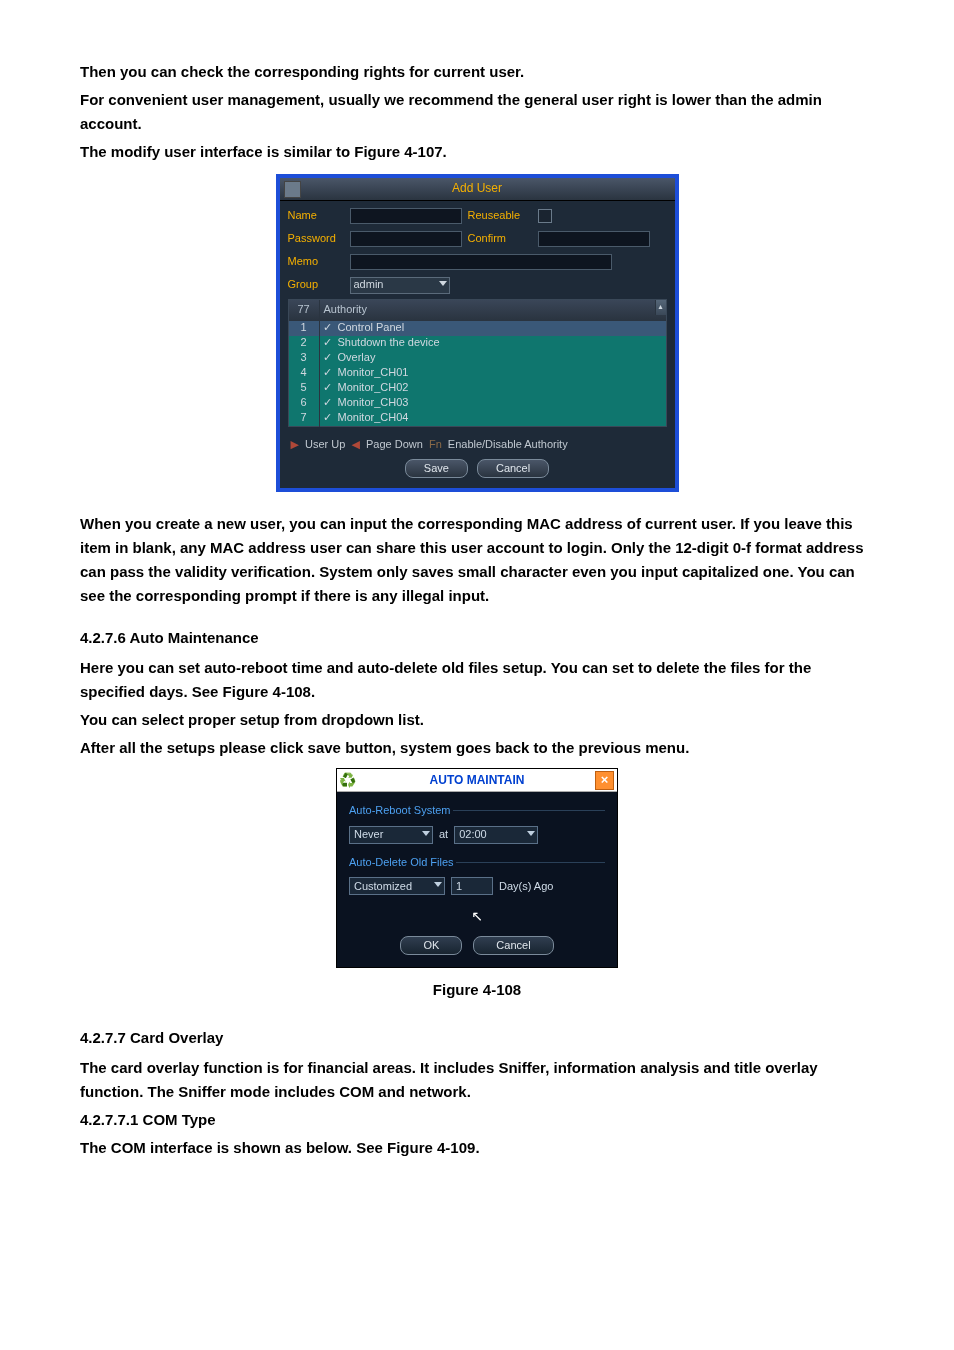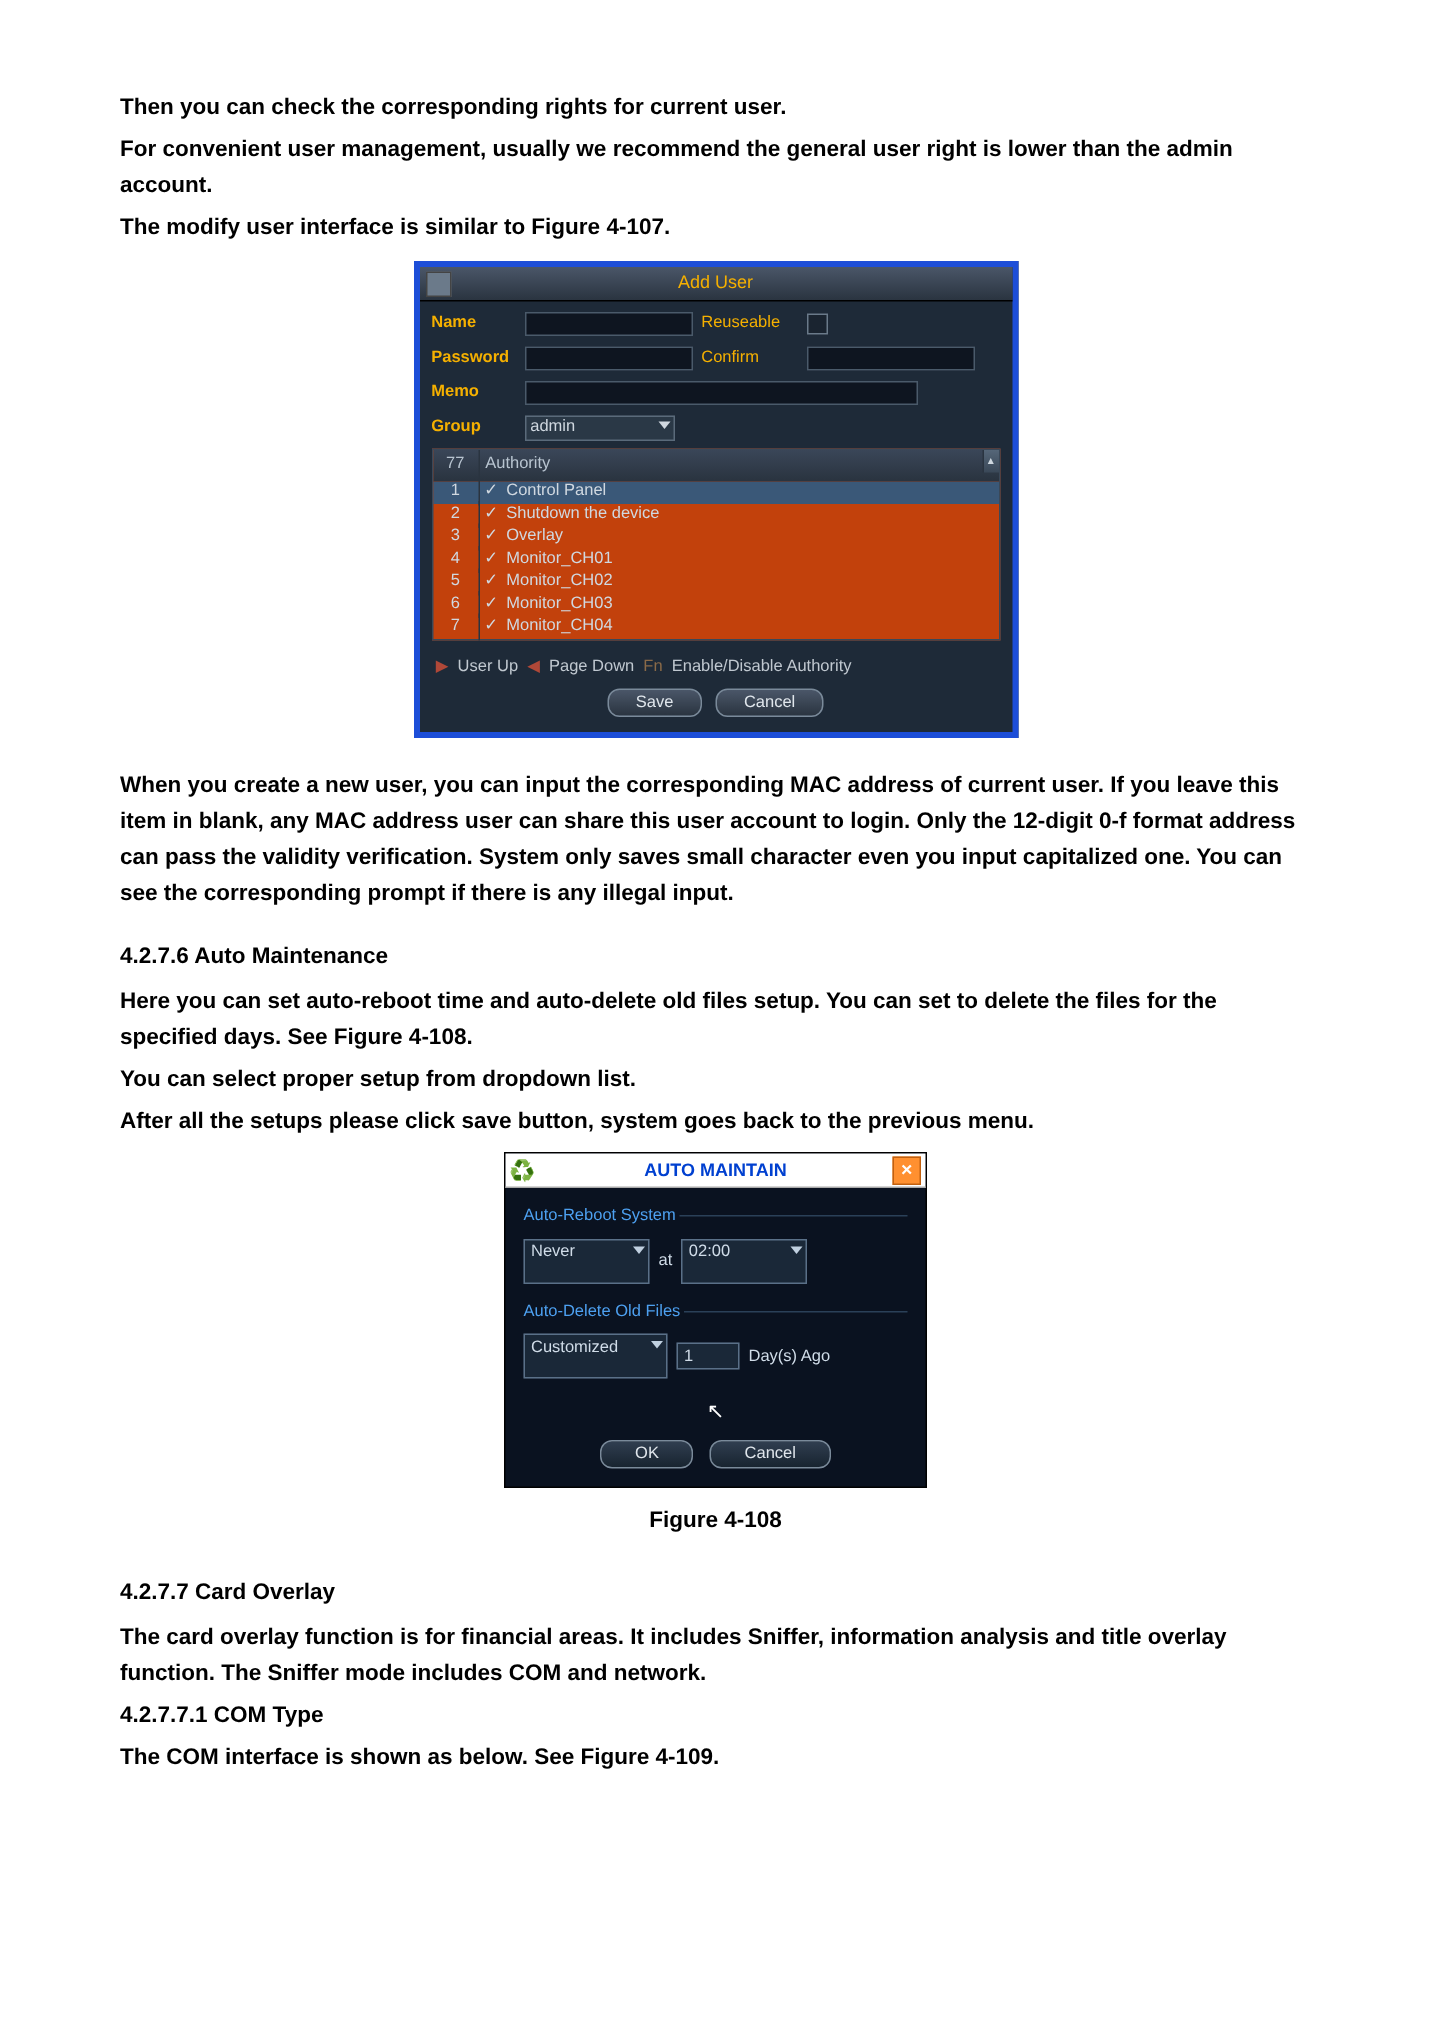--- a/index.html
+++ b/index.html
@@ -41,21 +41,21 @@
     position: absolute;
     left: 4px;
     top: 3px;
     width: 15px;
     height: 15px;
     background: #6b7a8a;
     border: 1px solid #444;
   }
   .adduser-body { padding: 6px 8px 4px 8px; }
   .adduser-row { display: flex; align-items: center; margin-bottom: 5px; height: 18px; }
-  .adduser-label { width: 62px; color: #f5b000; font-weight: bold; }
+  .adduser-label { width: 62px; color: #f5b000; }
   .adduser-label2 { width: 70px; color: #f5b000; margin-left: 6px; }
   .adduser-input {
     background: #0e1520;
     border: 1px solid #4a5a6a;
     height: 14px;
     width: 120px;
   }
   .adduser-input.short { width: 110px; }
   .adduser-input.wide { width: 260px; }
   .adduser-select {
@@ -80,21 +80,21 @@
   }
   .adduser-checkbox {
     width: 12px; height: 12px;
     border: 1px solid #6a7a8a;
     background: #1a2430;
     display: inline-block;
   }
   .adduser-table {
     margin-top: 4px;
     border: 1px solid #3a4858;
-    background: #c2410c;
+    background: #0f766e;
   }
   .adduser-th {
     background: linear-gradient(#3a4658,#2a3440);
     border-bottom: 1px solid #2a3440;
     display: flex;
     position: relative;
   }
   .adduser-th .col-num { width: 30px; text-align: center; border-right: 1px solid #2a3440; padding: 1px 0; }
   .adduser-th .col-auth { flex: 1; padding: 1px 4px; }
   .adduser-scroll {
@@ -171,21 +171,21 @@
     white-space: nowrap;
   }
   .am-section-head { display: flex; align-items: center; margin-bottom: 6px; }
   .am-line { flex: 1; border-top: 1px solid #2a4058; margin-left: 2px; }
   .am-row { display: flex; align-items: center; gap: 6px; margin-bottom: 10px; }
   .am-select {
     background: #1a2838;
     border: 1px solid #5a7088;
     color: #d0dce8;
     height: 16px;
-    padding: 0 14px 12px 4px;
+    padding: 0 14px 0 4px;
     position: relative;
     display: inline-flex;
     align-items: center;
     font-size: 11px;
   }
   .am-select .caret {
     position: absolute; right: 2px; top: 4px;
     width: 0; height: 0;
     border-left: 4px solid transparent;
     border-right: 4px solid transparent;

